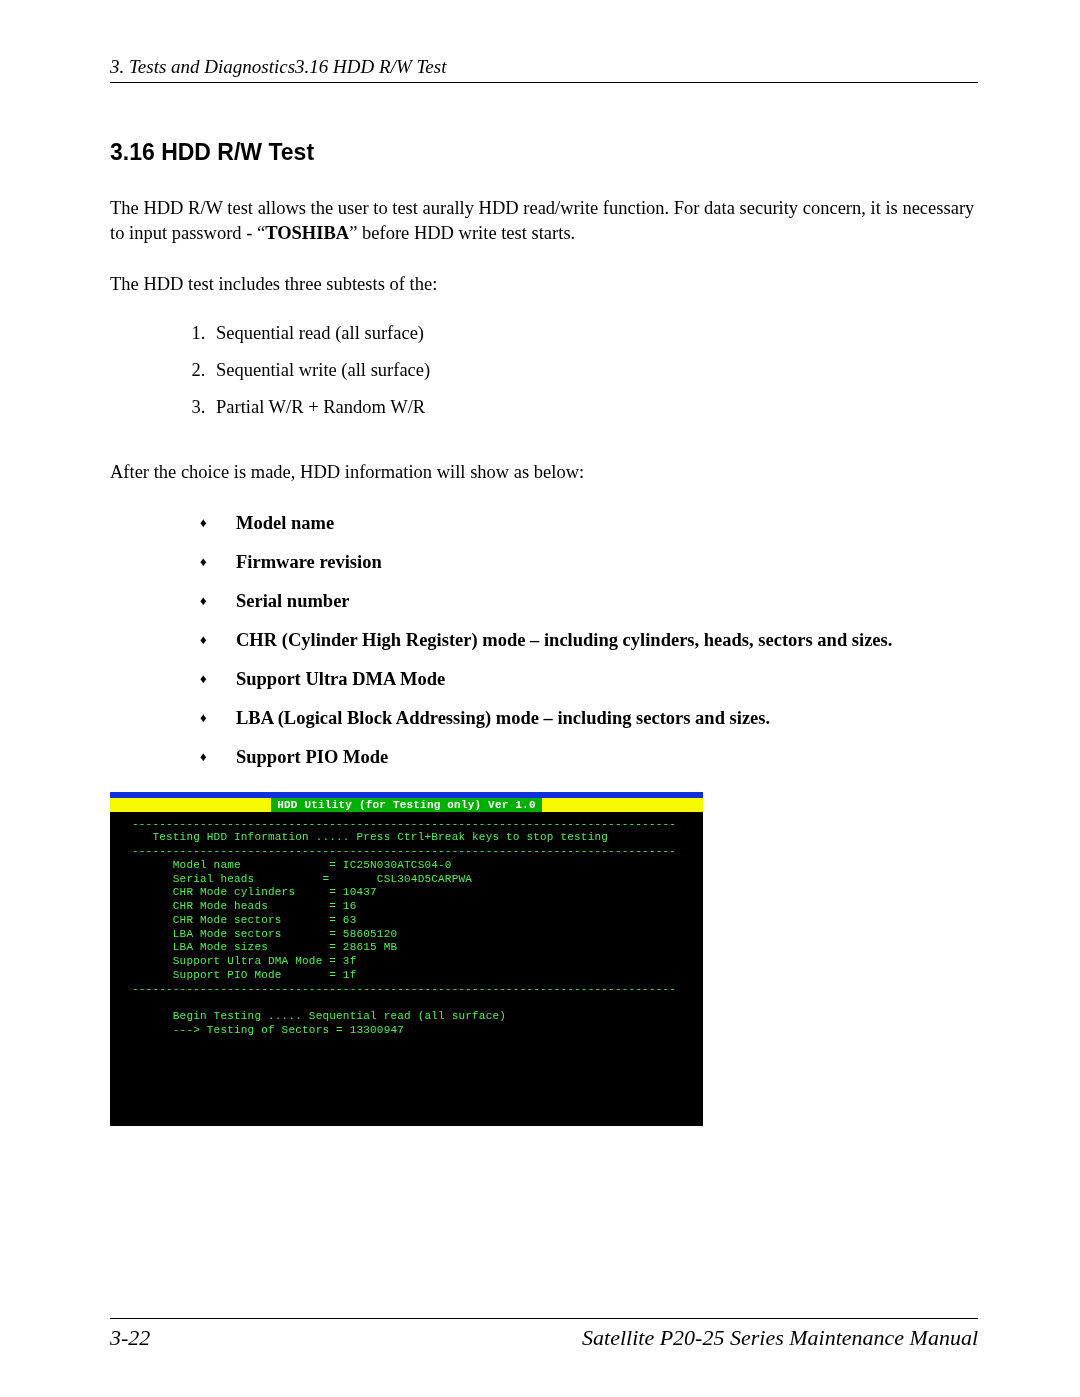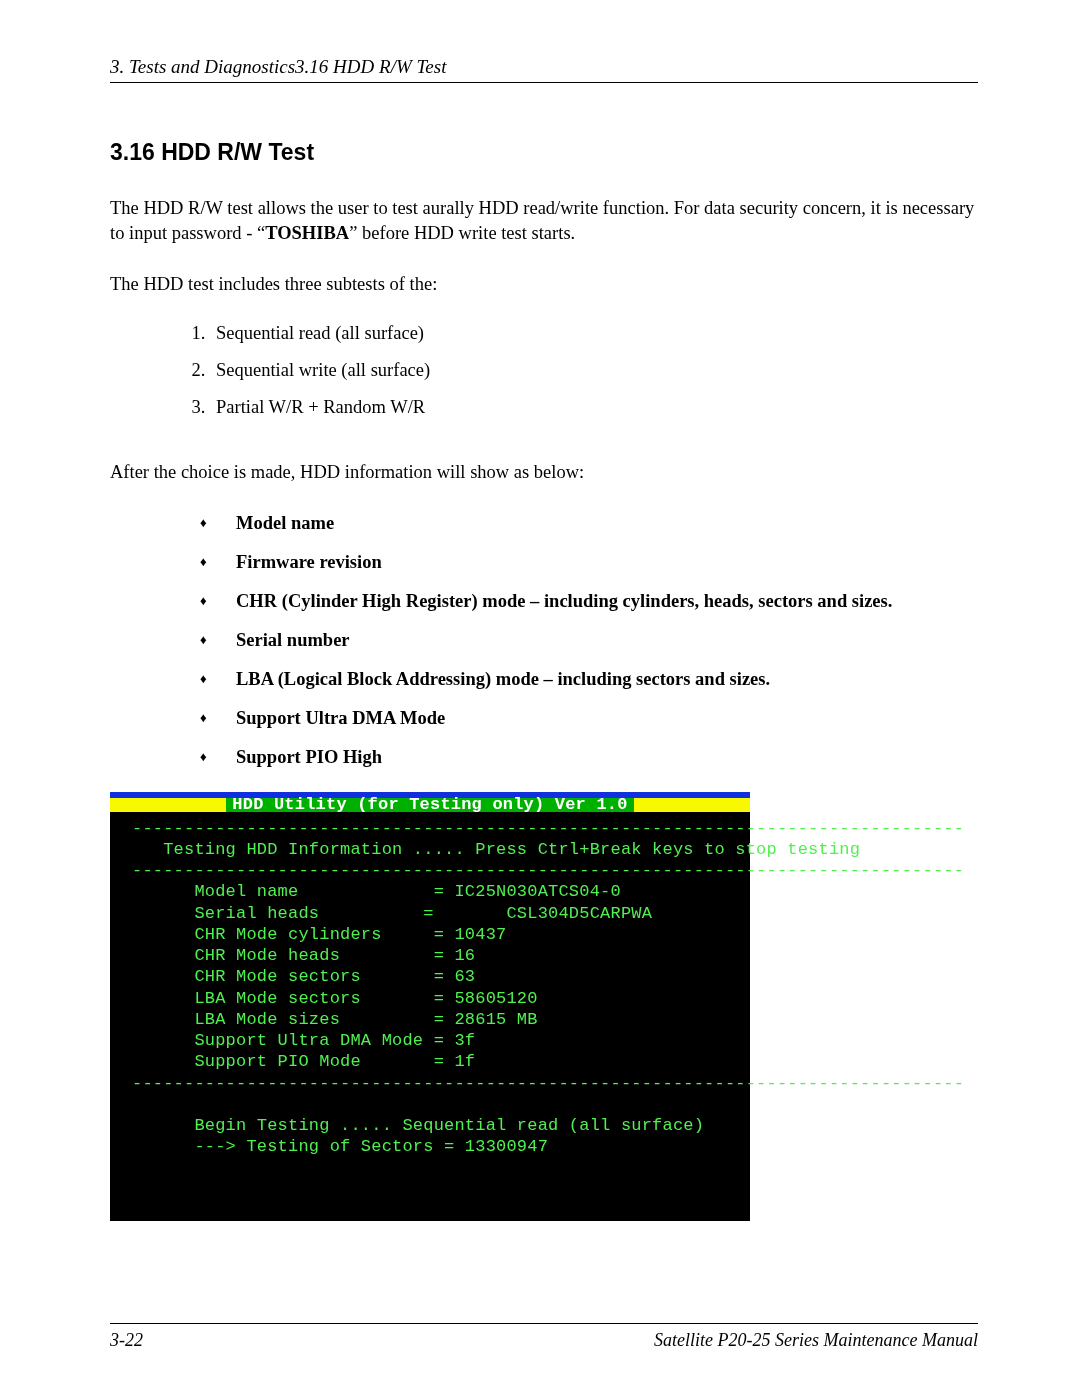--- a/index.html
+++ b/index.html
@@ -33,28 +33,28 @@
   }
   .para { margin-bottom: 26px; line-height: 1.35; }
   ol.subtests { margin: 0 0 42px 100px; }
   ol.subtests li { padding-left: 6px; margin-bottom: 16px; }
   ul.bullets { list-style: none; margin: 0 0 22px 90px; }
   ul.bullets li { margin-bottom: 14px; position: relative; padding-left: 36px; line-height: 1.35; font-weight: bold; }
   ul.bullets li::before { content: "\2666"; position: absolute; left: 0; font-size: 13px; top: 3px; }
   .bold { font-weight: bold; }
 
   .terminal {
-    width: 640px;
+    width: 593px;
     margin-top: 6px;
     background: #000;
     color: #50f050;
     font-family: "Courier New", monospace;
-    font-size: 17px;
+    font-size: 11px;
     line-height: 1.25;
-    padding-bottom: 63px;
+    padding-bottom: 88px;
     letter-spacing: 0.2px;
   }
   .term-top {
     height: 6px;
     background: #1030e0;
   }
   .term-title-row {
     background: #f8f800;
     color: #000;
     text-align: center;
@@ -76,21 +76,21 @@
   .footer {
     position: absolute;
     left: 110px;
     right: 102px;
     bottom: 46px;
   }
   .footer-row {
     display: flex;
     justify-content: space-between;
     font-style: italic;
-    font-size: 18px;
+    font-size: 22px;
     margin-top: 6px;
   }
 </style>
 </head>
 <body>
 
 <div class="header-row">
   <span>3.  Tests and Diagnostics</span>
   <span>3.16  HDD R/W Test</span>
 </div>
@@ -108,25 +108,25 @@
   <li>Sequential read (all surface)</li>
   <li>Sequential write (all surface)</li>
   <li>Partial W/R + Random W/R</li>
 </ol>
 
 <p class="para">After the choice is made, HDD information will show as below:</p>
 
 <ul class="bullets">
   <li>Model name</li>
   <li>Firmware revision</li>
+  <li>Serial number</li>
   <li>CHR (Cylinder High Register) mode – including cylinders, heads, sectors and sizes.</li>
-  <li>Serial number</li>
+  <li>Support Ultra DMA Mode</li>
   <li>LBA (Logical Block Addressing) mode – including sectors and sizes.</li>
-  <li>Support Ultra DMA Mode</li>
-  <li>Support PIO High</li>
+  <li>Support PIO Mode</li>
 </ul>
 
 <div class="terminal">
   <div class="term-top"></div>
   <div class="term-title-row">
     <span class="term-title-inner">HDD Utility (for Testing only)  Ver 1.0</span>
   </div>
   <div class="term-body">
     <div class="term-pre dash">--------------------------------------------------------------------------------</div>
     <div class="term-pre">   Testing HDD Information ..... Press Ctrl+Break keys to stop testing</div>

